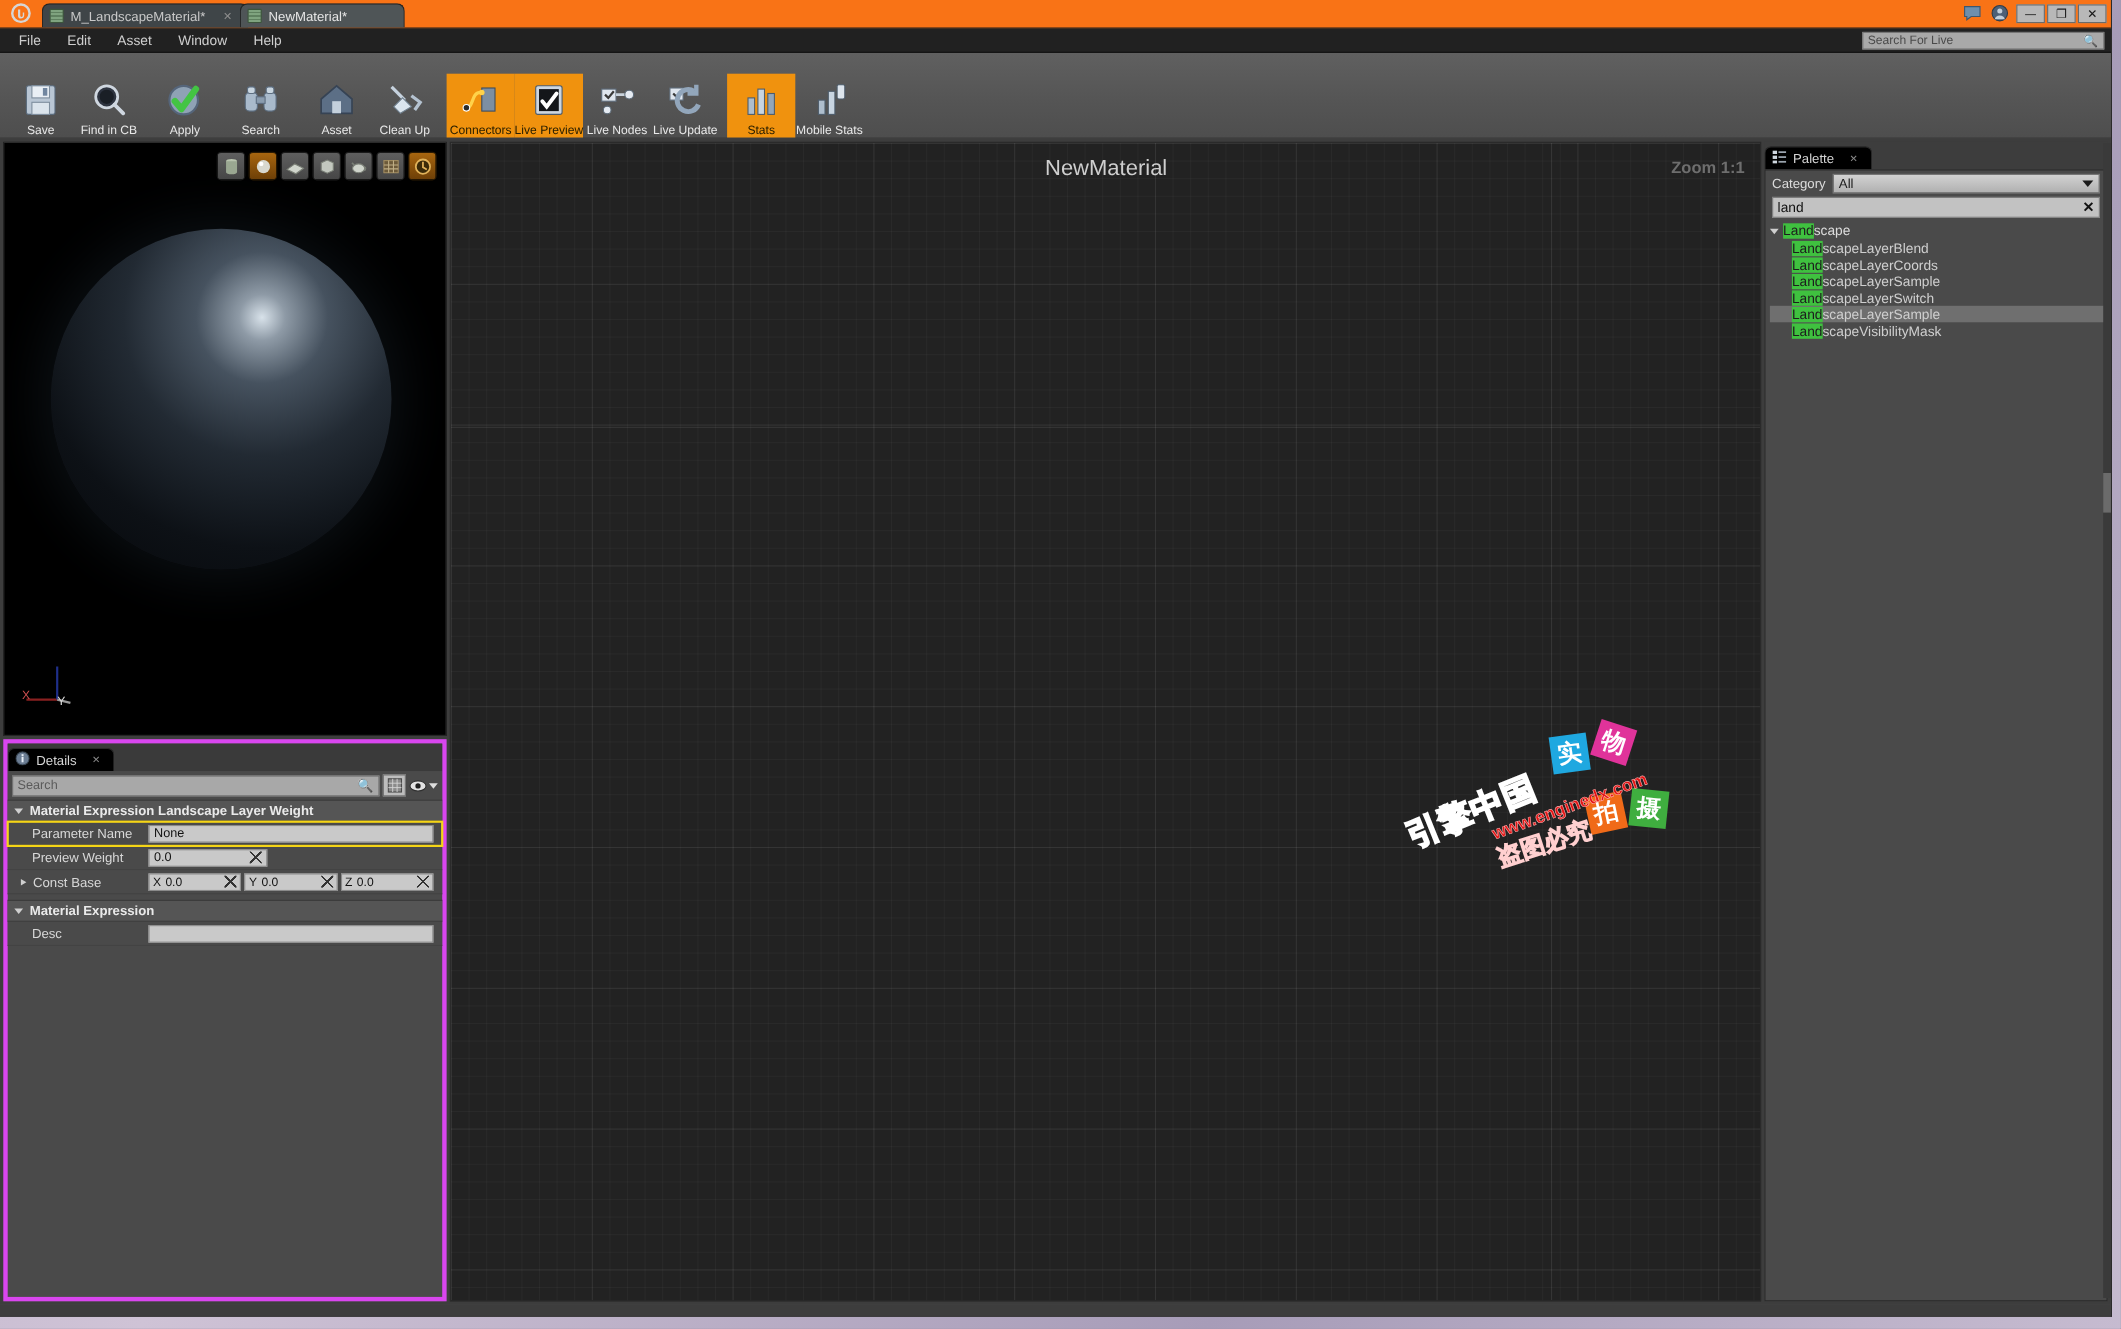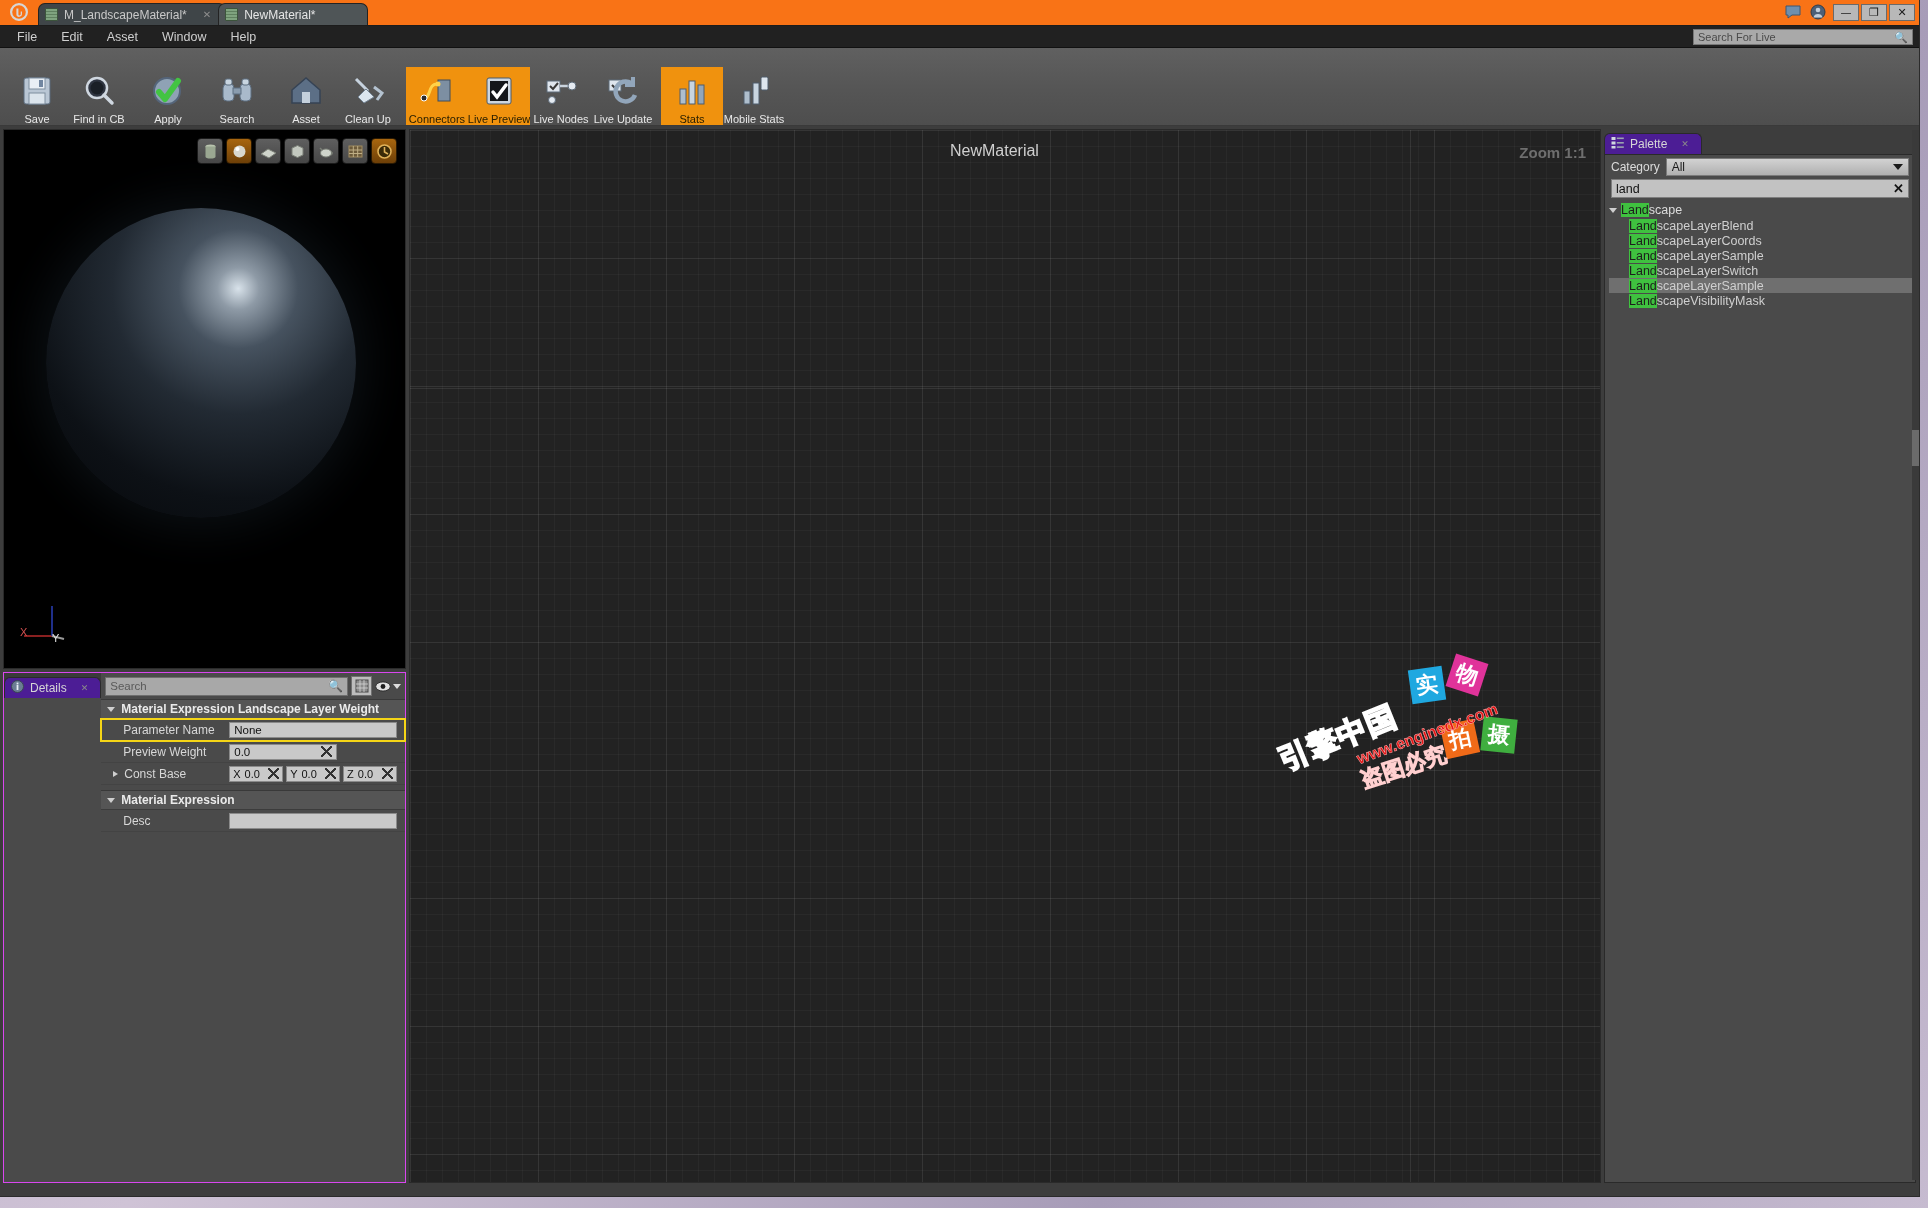--- a/index.html
+++ b/index.html
@@ -107,25 +107,25 @@
   .vpb{
     width:26px;height:26px;border-radius:4px;border:1px solid #1b1b1b;
     background:linear-gradient(180deg,#5f5f5f,#464646);
     display:flex;align-items:center;justify-content:center;
   }
   .vpb.on{ background:linear-gradient(180deg,#a8660f,#6d3f07); border-color:#2a1a03;}
   .vp-axis{ position:absolute; left:10px; bottom:22px; width:60px; height:48px; }
   .vp-axis span{ position:absolute; font-size:11px; }
 
   
-  .panel{ background:#4a4a4a; border:1px solid #d946ef; display:flex; }
+  .panel{ background:#4a4a4a; border:4px solid #d946ef; display:flex; flex-direction:column; }
   .ptabrow{ height:25px; background:#3a3a3a; display:flex; align-items:flex-end; }
   .ptab{
     height:21px; padding:0 12px 0 6px; display:flex;align-items:center;gap:6px;
-    background:#4c1d95; color:#d6d6d6; font-size:12px;
+    background:#000000; color:#d6d6d6; font-size:12px;
     border-top-left-radius:6px;border-top-right-radius:6px;
     border:1px solid #2a2a2a; border-bottom:none;
   }
   .ptab .x{ font-size:9px;color:#8a8a8a;margin-left:8px;}
   .details{ flex:1; display:flex; flex-direction:column; }
   .dsearchrow{ height:26px; display:flex;align-items:center;gap:3px;padding:3px 4px; background:#4a4a4a;}
   .dsearch{
     flex:1;height:19px;background:#a8a8a8;border:1px solid #6e6e6e;
     display:flex;align-items:center;padding:0 4px;font-size:11.5px;color:#5a5a5a;
   }
@@ -161,21 +161,21 @@
     flex:1; position:relative; overflow:hidden;
     background:#222222;
     border:1px solid #2a2a2a;
     background-image:
       linear-gradient(to right, rgba(255,255,255,.030) 1px, transparent 1px),
       linear-gradient(to bottom, rgba(255,255,255,.030) 1px, transparent 1px),
       linear-gradient(to right, rgba(255,255,255,.055) 1px, transparent 1px),
       linear-gradient(to bottom, rgba(255,255,255,.055) 1px, transparent 1px);
     background-size:16px 16px,16px 16px,128px 128px,128px 128px;
   }
-  .gtitle{ position:absolute; left:540px; top:12px; font-size:16px; color:#cfcfcf;}
+  .gtitle{ position:absolute; left:540px; top:12px; font-size:20px; color:#cfcfcf;}
   .gzoom{ position:absolute; right:14px; top:14px; font-size:15px; color:#6e6e6e; font-weight:bold;}
   .gwm{ position:absolute; right:40px; bottom:24px; font-size:56px; font-weight:bold; color:#3b3b3b; letter-spacing:2px;}
   .gaxis-v{ position:absolute; left:1000px; top:0; bottom:0; width:1px; background:rgba(255,255,255,.09);}
   .gaxis-h{ position:absolute; left:0; right:0; top:258px; height:1px; background:rgba(255,255,255,.09);}
 
   
   .node-layer{
     position:absolute; left:801px; top:589px; width:122px;
     border:2px solid #e08a2e; border-radius:5px;
     background:#1e2a20; box-shadow:0 0 0 1px rgba(0,0,0,.6);

